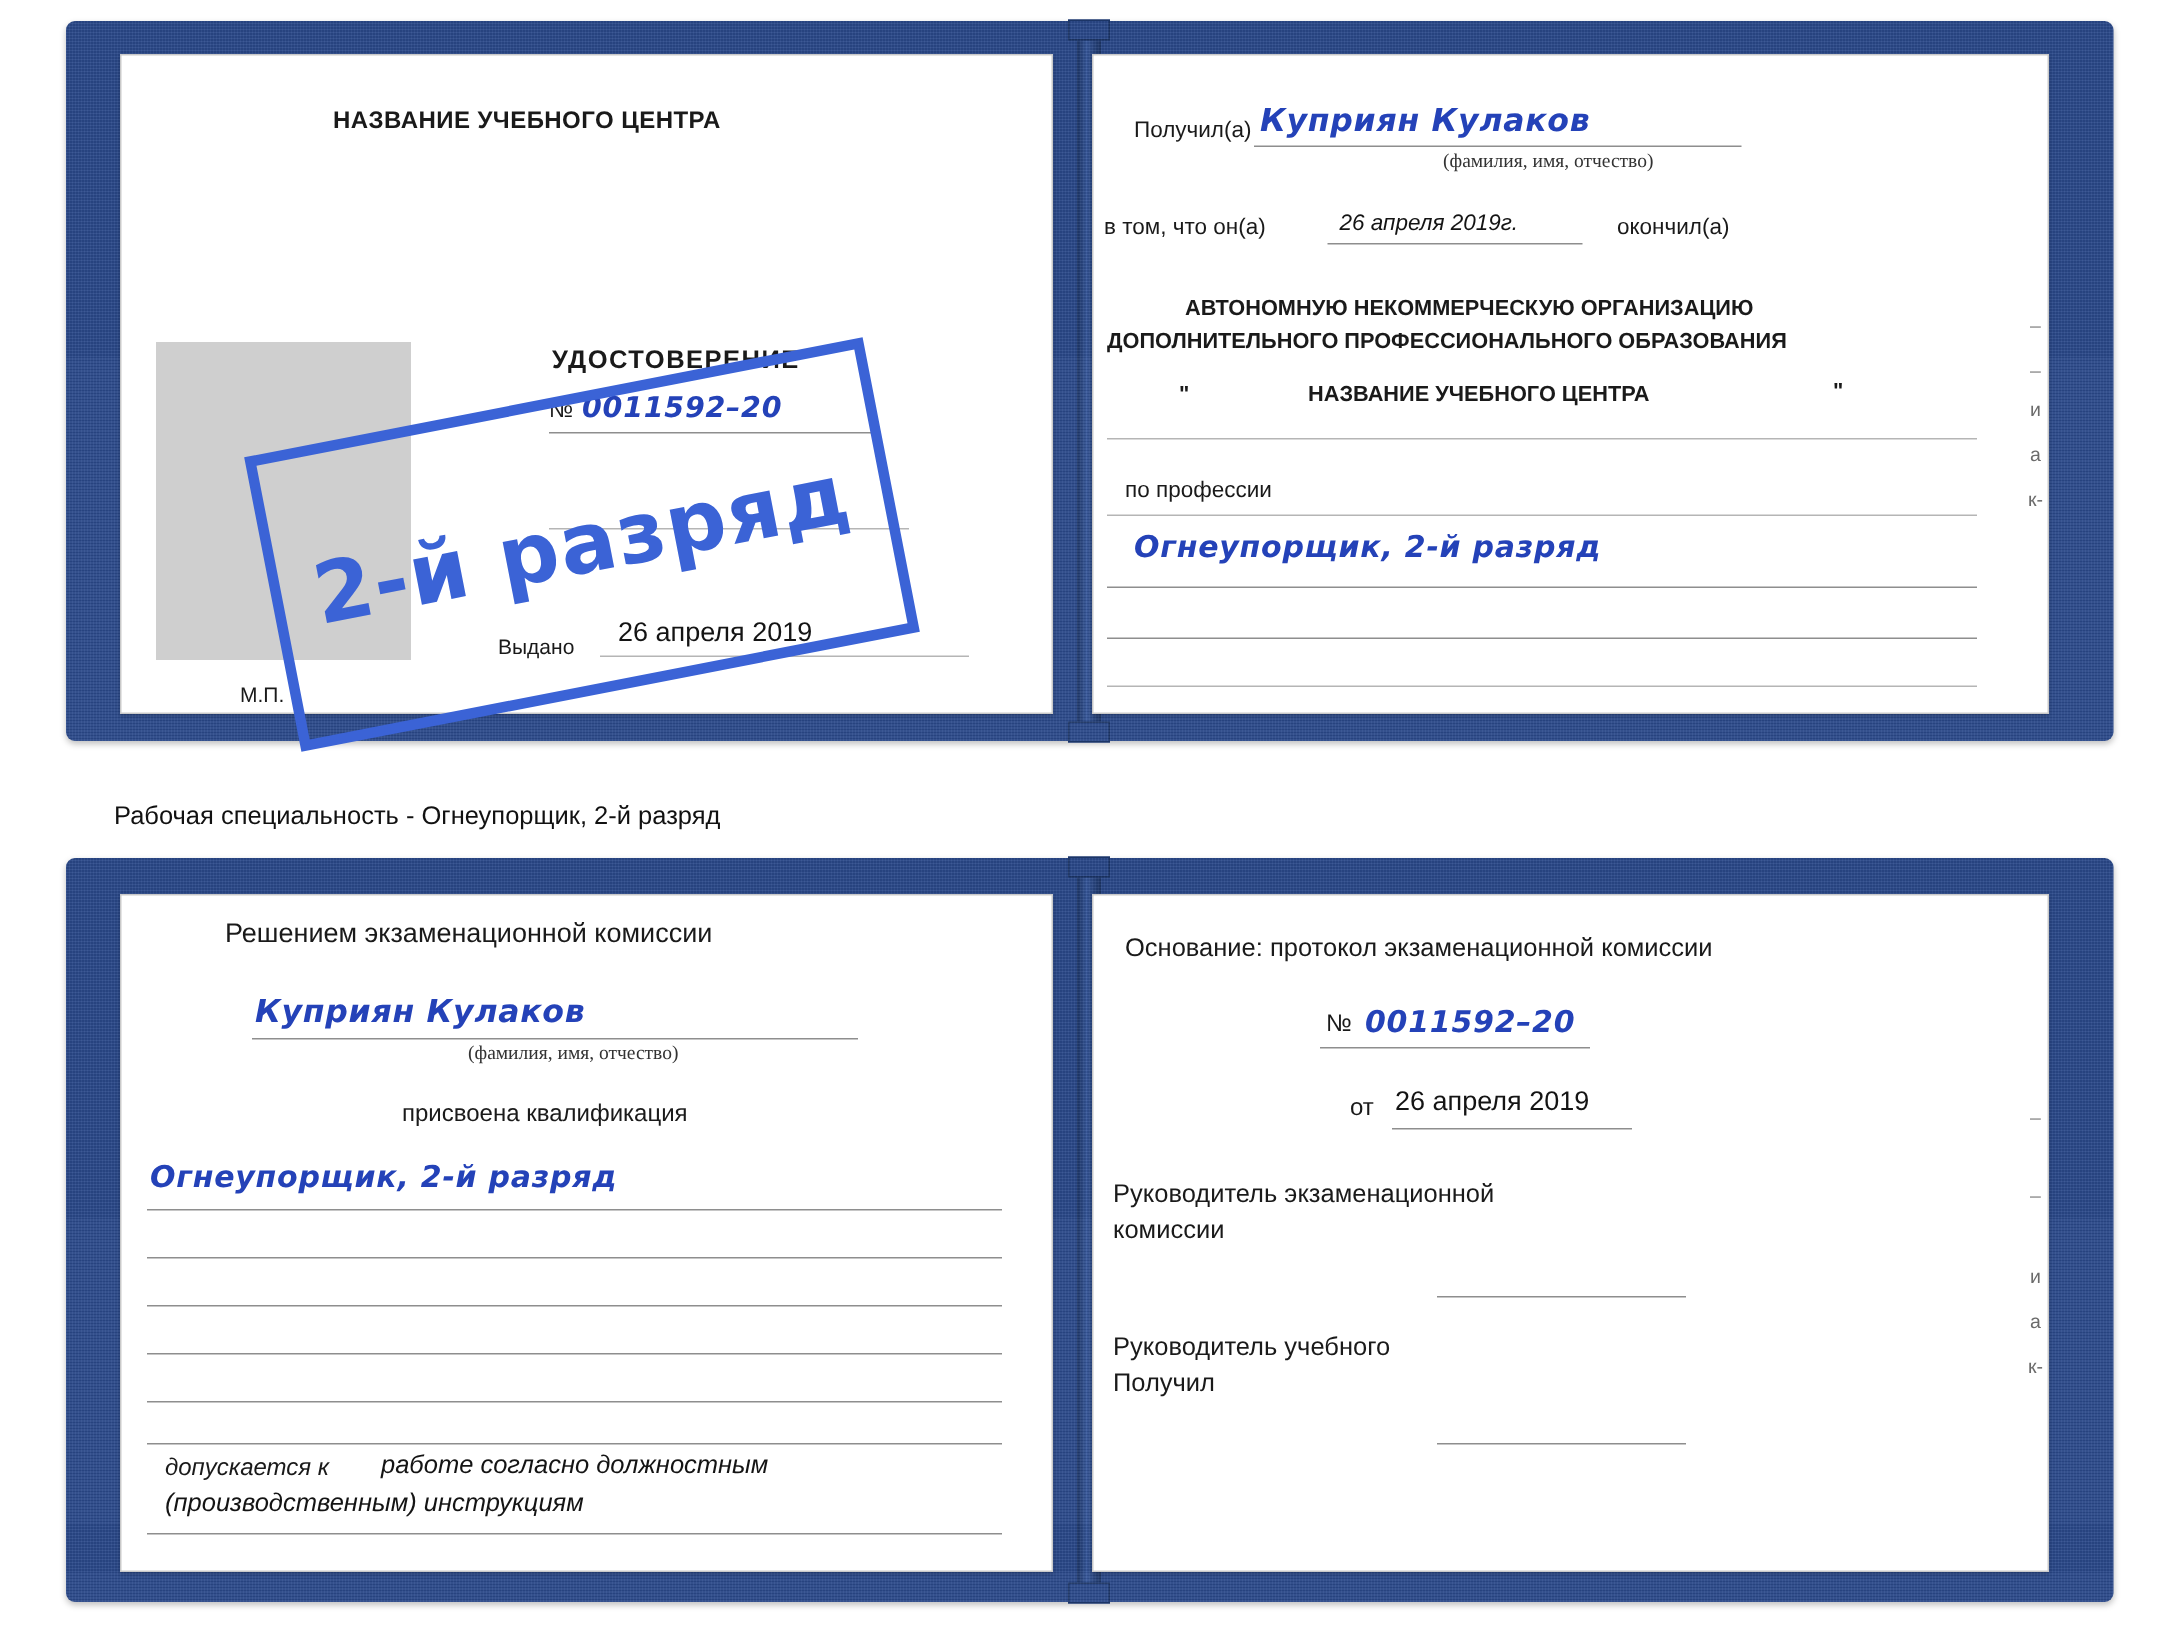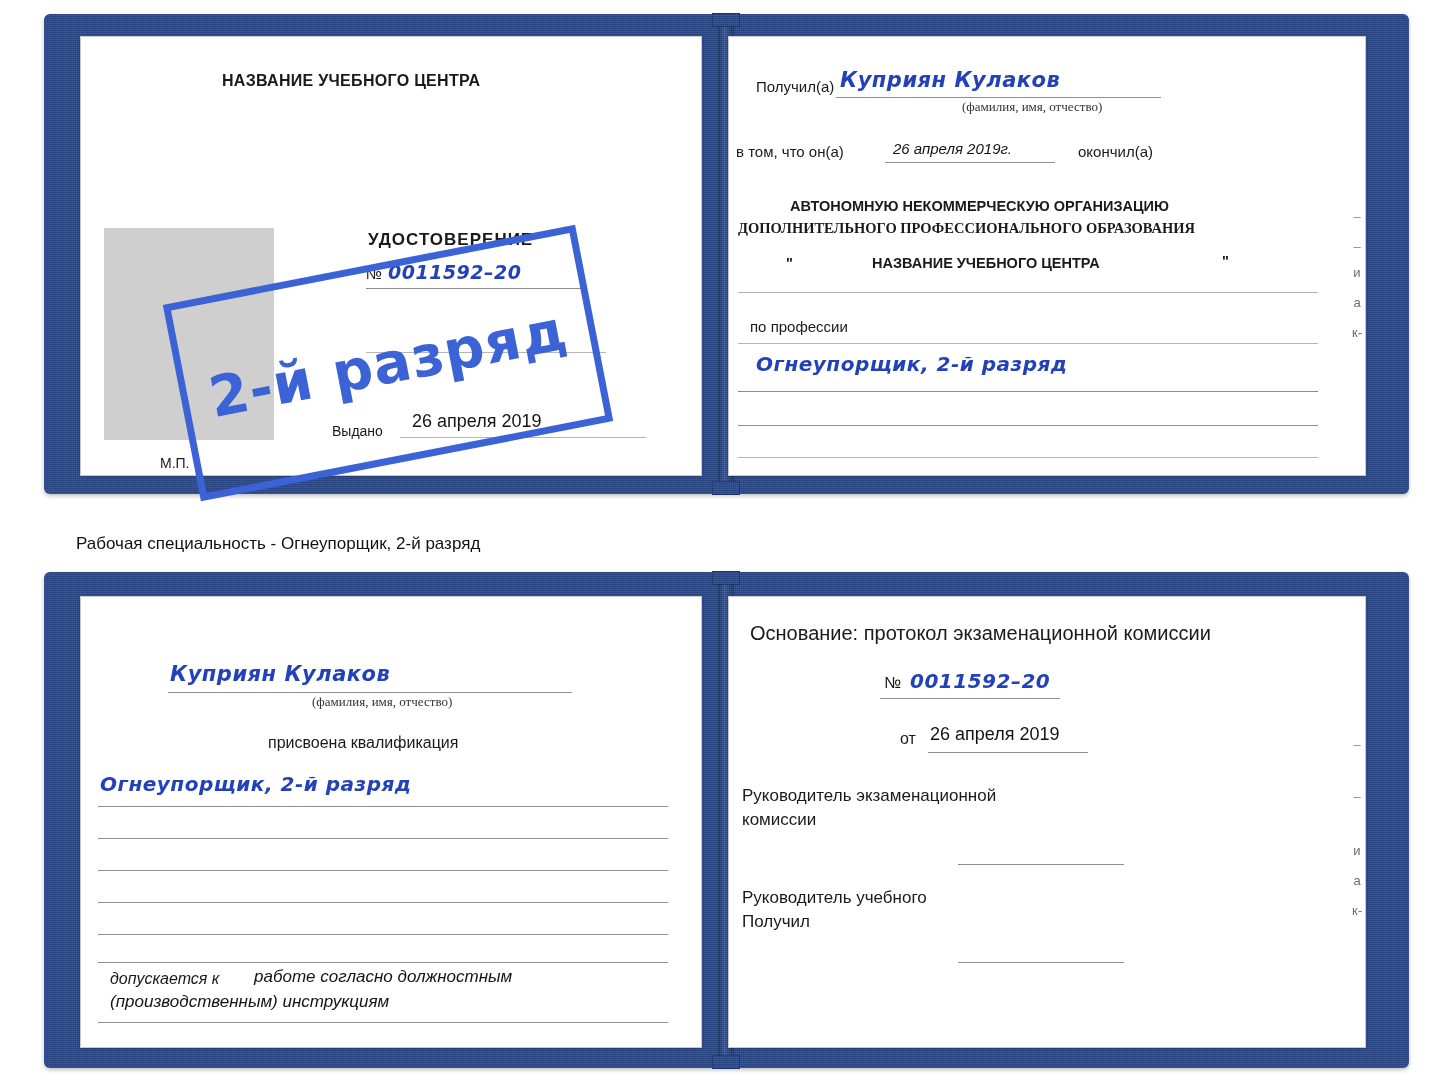--- a/index.html
+++ b/index.html
@@ -182,21 +182,21 @@
   <div class="hand" style="left:840px; top:68px; font-size:21px;">Куприян Кулаков</div>
   <div class="rule" style="left:836px; top:97px; width:325px;"></div>
   <div class="tiny" style="left:962px; top:99px;">(фамилия, имя, отчество)</div>
 
   <div class="print" style="left:736px; top:143px; font-size:15px;">в том, что он(а)</div>
   <div class="typed" style="left:893px; top:140px; font-size:15px; font-style:italic;">26 апреля 2019г.</div>
   <div class="rule" style="left:885px; top:162px; width:170px;"></div>
   <div class="print" style="left:1078px; top:143px; font-size:15px;">окончил(а)</div>
 
   <div class="print bold" style="left:790px; top:198px; font-size:14.5px;">АВТОНОМНУЮ НЕКОММЕРЧЕСКУЮ ОРГАНИЗАЦИЮ</div>
-  <div class="print bold" style="left:738px; top:220px; font-size:14.5px;font-family:Liberation Serif, serif;">ДОПОЛНИТЕЛЬНОГО ПРОФЕССИОНАЛЬНОГО ОБРАЗОВАНИЯ</div>
+  <div class="print bold" style="left:738px; top:220px; font-size:14.5px;">ДОПОЛНИТЕЛЬНОГО ПРОФЕССИОНАЛЬНОГО ОБРАЗОВАНИЯ</div>
   <div class="print bold" style="left:786px; top:255px; font-size:14.5px;">"</div>
   <div class="print bold" style="left:872px; top:255px; font-size:14.5px;">НАЗВАНИЕ УЧЕБНОГО ЦЕНТРА</div>
   <div class="print bold" style="left:1222px; top:253px; font-size:14.5px;">"</div>
 
   <div class="rule light" style="left:738px; top:292px; width:580px;"></div>
 
   <div class="print" style="left:750px; top:318px; font-size:15px;">по профессии</div>
   <div class="rule light" style="left:738px; top:343px; width:580px;"></div>
 
   <div class="hand" style="left:756px; top:352px; font-size:20px;">Огнеупорщик, 2-й разряд</div>
@@ -215,20 +215,21 @@
 
   <div class="booklet" style="left:44px; top:572px; width:1365px; height:496px;">
     <div class="spine" style="left:674px;"></div>
     <div class="spine-notch" style="left:668px; top:-1px;"></div>
     <div class="spine-notch" style="left:668px; bottom:-1px;"></div>
   </div>
 
   <div class="page-sheet" style="left:80px; top:596px; width:622px; height:452px;">
   </div>
 
+  <div class="print" style="left:150px; top:612px; font-size:18px;">Решением экзаменационной комиссии</div>
 
   <div class="hand" style="left:170px; top:662px; font-size:21px;">Куприян Кулаков</div>
   <div class="rule" style="left:168px; top:692px; width:404px;"></div>
   <div class="tiny" style="left:312px; top:694px;">(фамилия, имя, отчество)</div>
 
   <div class="print" style="left:268px; top:734px; font-size:16px;">присвоена квалификация</div>
 
   <div class="hand" style="left:100px; top:772px; font-size:20px;">Огнеупорщик, 2-й разряд</div>
   <div class="rule" style="left:98px; top:806px; width:570px;"></div>
   <div class="rule" style="left:98px; top:838px; width:570px;"></div>
@@ -238,21 +239,21 @@
   <div class="rule" style="left:98px; top:962px; width:570px;"></div>
 
   <div class="print" style="left:110px; top:970px; font-size:16px;font-style:italic;">допускается к</div>
   <div class="typed" style="left:254px; top:967px; font-size:17px; font-style:italic;">работе согласно должностным</div>
   <div class="typed" style="left:110px; top:992px; font-size:17px; font-style:italic;text-align:center;">(производственным) инструкциям</div>
   <div class="rule" style="left:98px; top:1022px; width:570px;"></div>
 
   <div class="page-sheet" style="left:728px; top:596px; width:638px; height:452px;">
   </div>
 
-  <div class="print" style="left:750px; top:622px; font-size:20px;">Основание: протокол экзаменационной комиссии</div>
+  <div class="print" style="left:750px; top:622px; font-size:17px;">Основание: протокол экзаменационной комиссии</div>
 
   <div class="print" style="left:884px; top:674px; font-size:16px;">№</div>
   <div class="hand" style="left:910px; top:669px; font-size:20px;">0011592–20</div>
   <div class="rule" style="left:880px; top:698px; width:180px;"></div>
 
   <div class="print" style="left:900px; top:730px; font-size:16px;">от</div>
   <div class="typed" style="left:930px; top:724px; font-size:18px;">26 апреля 2019</div>
   <div class="rule" style="left:928px; top:752px; width:160px;"></div>
 
   <div class="print" style="left:742px; top:786px; font-size:17px;">Руководитель экзаменационной</div>

